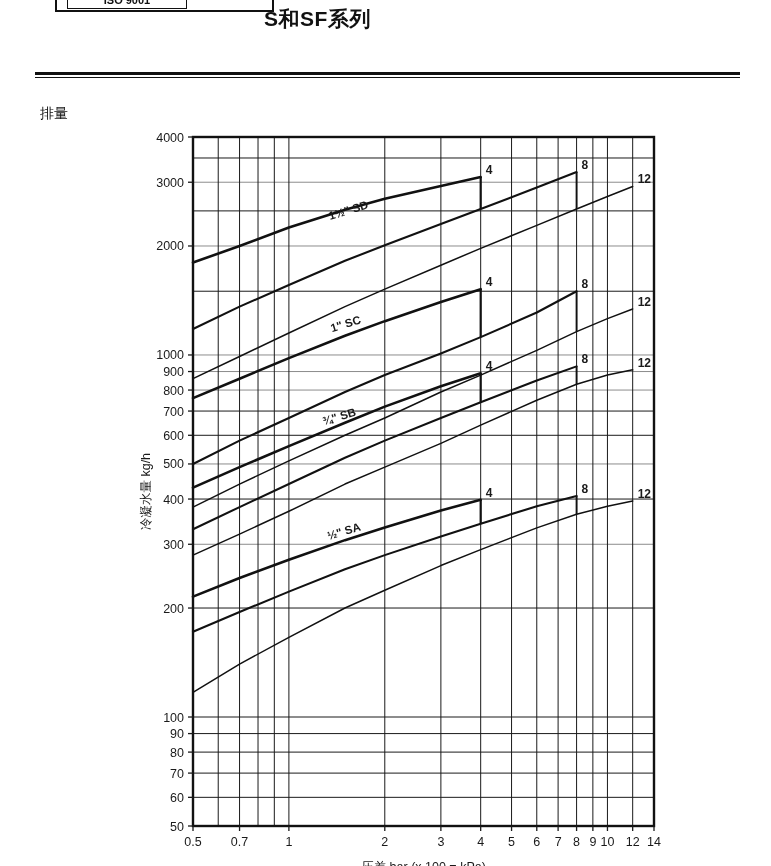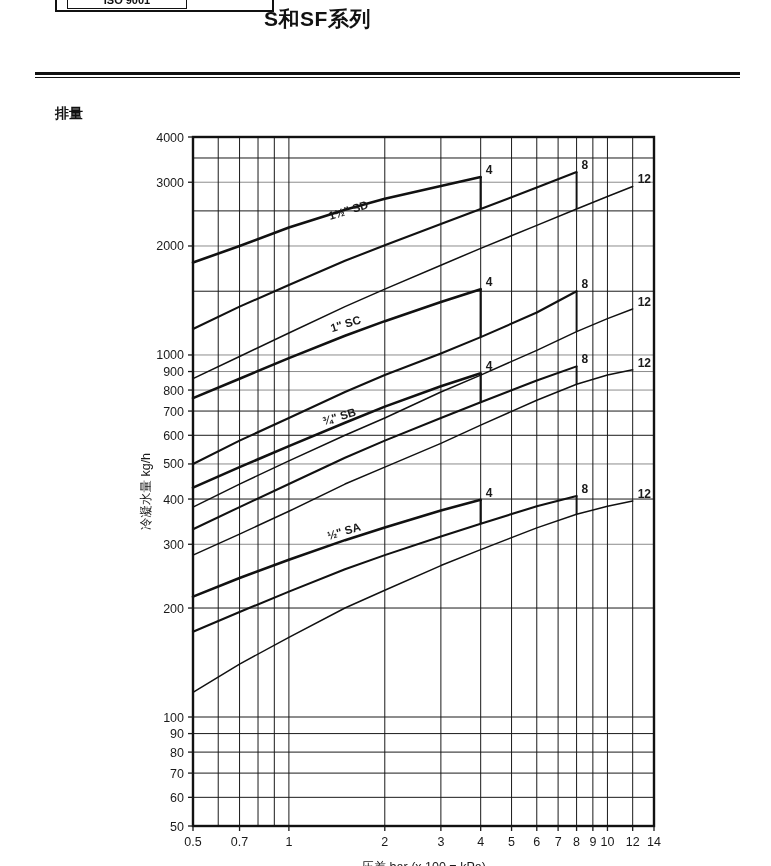--- a/index.html
+++ b/index.html
@@ -6,21 +6,21 @@
   body{width:771px;height:866px;position:relative;font-family:"Liberation Sans",sans-serif;color:#1a1a1a;}
   .iso-box{position:absolute;left:55px;top:-14px;width:215px;height:22px;border:2px solid #111;background:#fff;}
   .iso-inner{position:absolute;left:10px;top:3px;width:118px;height:16px;border:1.5px solid #111;background:#fff;
              font-size:11px;font-weight:bold;text-align:center;line-height:16px;color:#111;overflow:hidden;}
   .title{position:absolute;left:0;top:4px;width:635px;text-align:center;font-weight:bold;font-size:21px;
          letter-spacing:.5px;line-height:30px;color:#111;}
   .title .l2{display:block;}
   .rule-wrap{position:absolute;left:35px;top:72px;width:705px;}
   .rule-a{height:3px;background:#111;}
   .rule-b{height:1px;background:#111;margin-top:2px;}
-  .section-label{position:absolute;left:40px;top:105px;font-size:14px;font-weight:bold;color:#111;margin-left:15px;}
+  .section-label{position:absolute;left:40px;top:105px;font-size:14px;font-weight:normal;color:#111;}
   .plotwrap{position:absolute;left:0;top:0;width:771px;height:866px;}
   svg{display:block;}
   .axis-lab{font-family:"Liberation Sans",sans-serif;font-size:12.5px;fill:#1a1a1a;}
   .axis-title{font-family:"Liberation Sans",sans-serif;font-size:12.5px;fill:#1a1a1a;}
   .curve-lab{font-family:"Liberation Sans",sans-serif;font-size:11.5px;font-weight:bold;fill:#1a1a1a;}
   .br-lab{font-family:"Liberation Sans",sans-serif;font-size:12px;font-weight:bold;fill:#1a1a1a;}
 </style>
 </head>
 <body>
 

